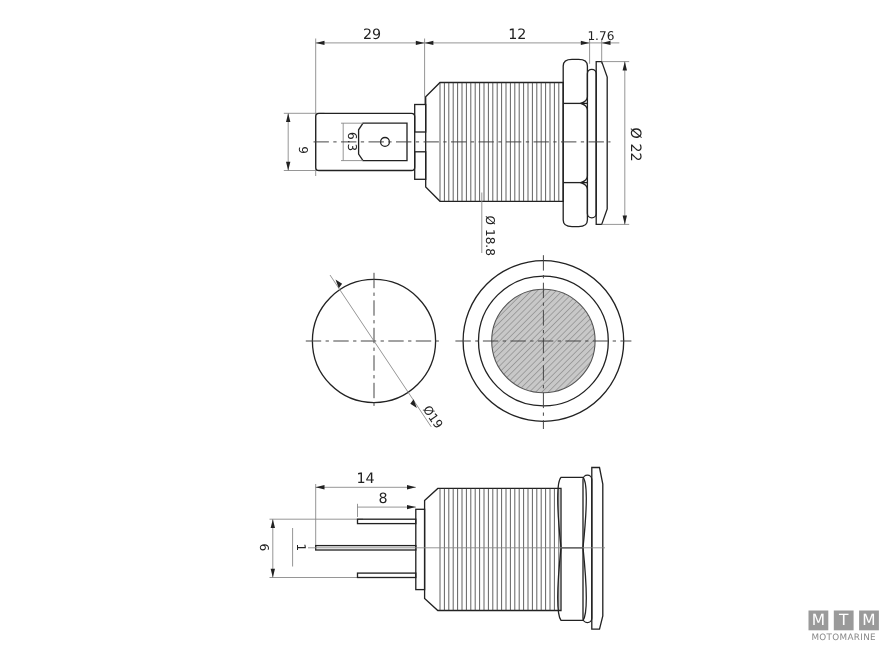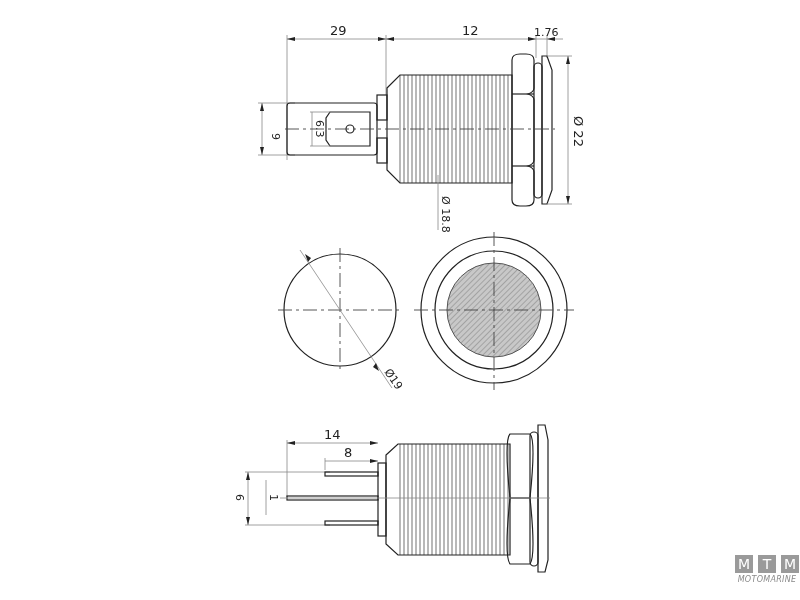--- a/index.html
+++ b/index.html
@@ -7,21 +7,21 @@
     svg { position: absolute; left: 0; top: 0; }
     .dim-text { font-family: "DejaVu Sans", sans-serif; font-size: 13px; fill: #222; }
     .dim-small { font-family: "DejaVu Sans", sans-serif; font-size: 11px; fill: #222; }
     .ol { stroke: #222; stroke-width: 1.2; fill: none; }
     .thin { stroke: #888; stroke-width: 0.8; fill: none; }
     .center { stroke: #444; stroke-width: 0.9; fill: none; stroke-dasharray: 14 4 3 4; }
     .thread { stroke: #333; stroke-width: 0.7; }
     #logo { position: absolute; left: 735px; top: 555px; width: 64px; text-align: center; }
     #logo .letters { display: flex; justify-content: space-between; }
     #logo .box { width: 18px; height: 18px; background: #9a9a9a; color: #fff; font-family: "DejaVu Sans", sans-serif; font-size: 14px; line-height: 18px; text-align: center; }
-    #logo .brand { font-family: "DejaVu Sans", sans-serif; font-size: 8px; color: #8a8a8a; letter-spacing: 0.3px; margin-top: 2px; font-style: italic; }
+    #logo .brand { font-family: "DejaVu Sans", sans-serif; font-size: 8px; color: #8a8a8a; letter-spacing: 0.3px; margin-top: 2px; }
   </style>
 </head>
 <body>
 
 <svg width="800" height="600" viewBox="0 0 800 600">
   <defs>
     <pattern id="hatch" width="4" height="4" patternUnits="userSpaceOnUse" patternTransform="rotate(45)">
       <rect width="4" height="4" fill="#c8c8c8"></rect>
       <line x1="0" y1="0" x2="0" y2="4" stroke="#8a8a8a" stroke-width="1.2"></line>
     </pattern>

